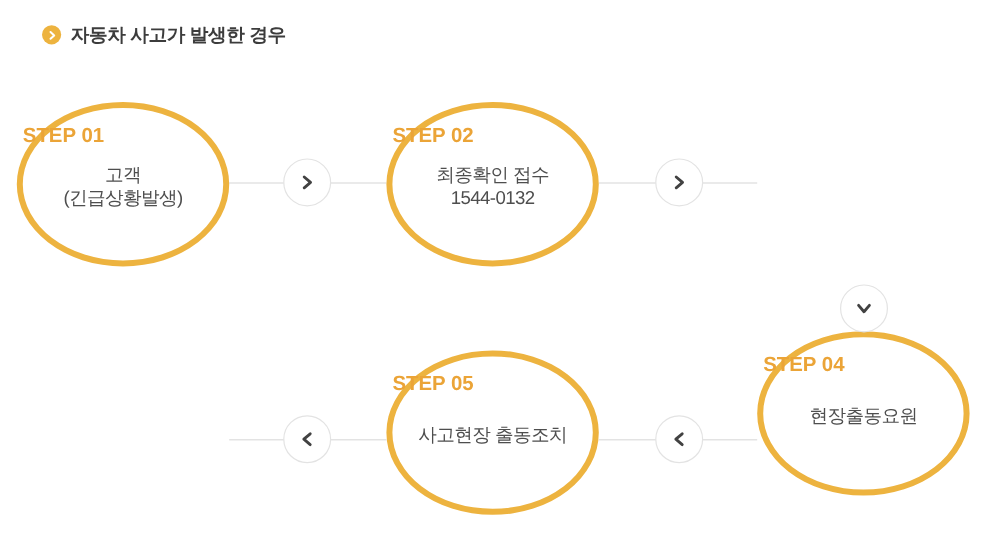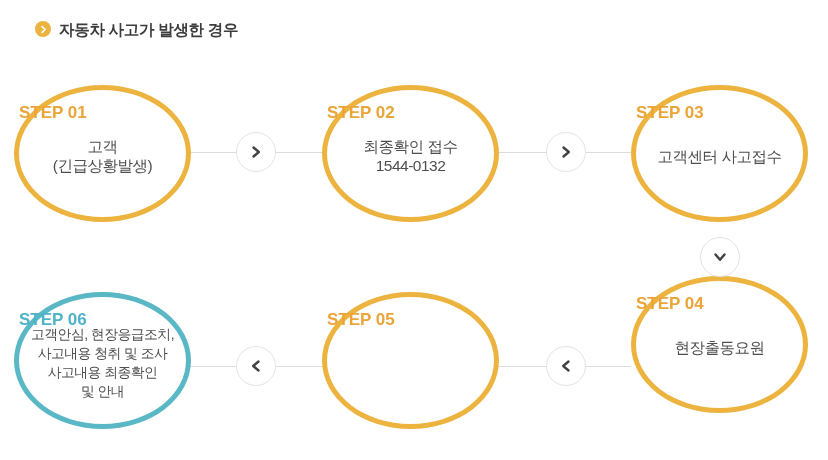--- a/index.html
+++ b/index.html
@@ -101,39 +101,27 @@
   </div>
 
   <div class="node" style="left:322px;top:85px;">
     <div class="step-label">STEP 02</div>
     <div class="step-body">
       <div>최종확인 접수</div>
       <div>1544-0132</div>
     </div>
   </div>
 
-  <div class="node" style="left:631px;top:85px;">
-    <div class="step-label">STEP 03</div>
-    <div class="step-body">
-      <div>고객센터 사고접수</div>
-    </div>
-  </div>
 
-  <div class="node teal small-text" style="left:14px;top:292px;">
-    <div class="step-label">STEP 06</div>
-    <div class="step-body">
-      <div>고객안심, 현장응급조치,</div>
-      <div>사고내용 청취 및 조사</div>
-      <div>사고내용 최종확인</div>
-      <div>및 안내</div>
-    </div>
-  </div>
 
   <div class="node" style="left:322px;top:292px;">
     <div class="step-label">STEP 05</div>
+    <div class="step-body">
+      <div>사고현장 출동조치</div>
+    </div>
   </div>
 
   <div class="node" style="left:631px;top:276px;">
     <div class="step-label">STEP 04</div>
     <div class="step-body">
       <div>현장출동요원</div>
     </div>
   </div>
 
   <div class="arrow-circle" style="left:236px;top:132px;">

